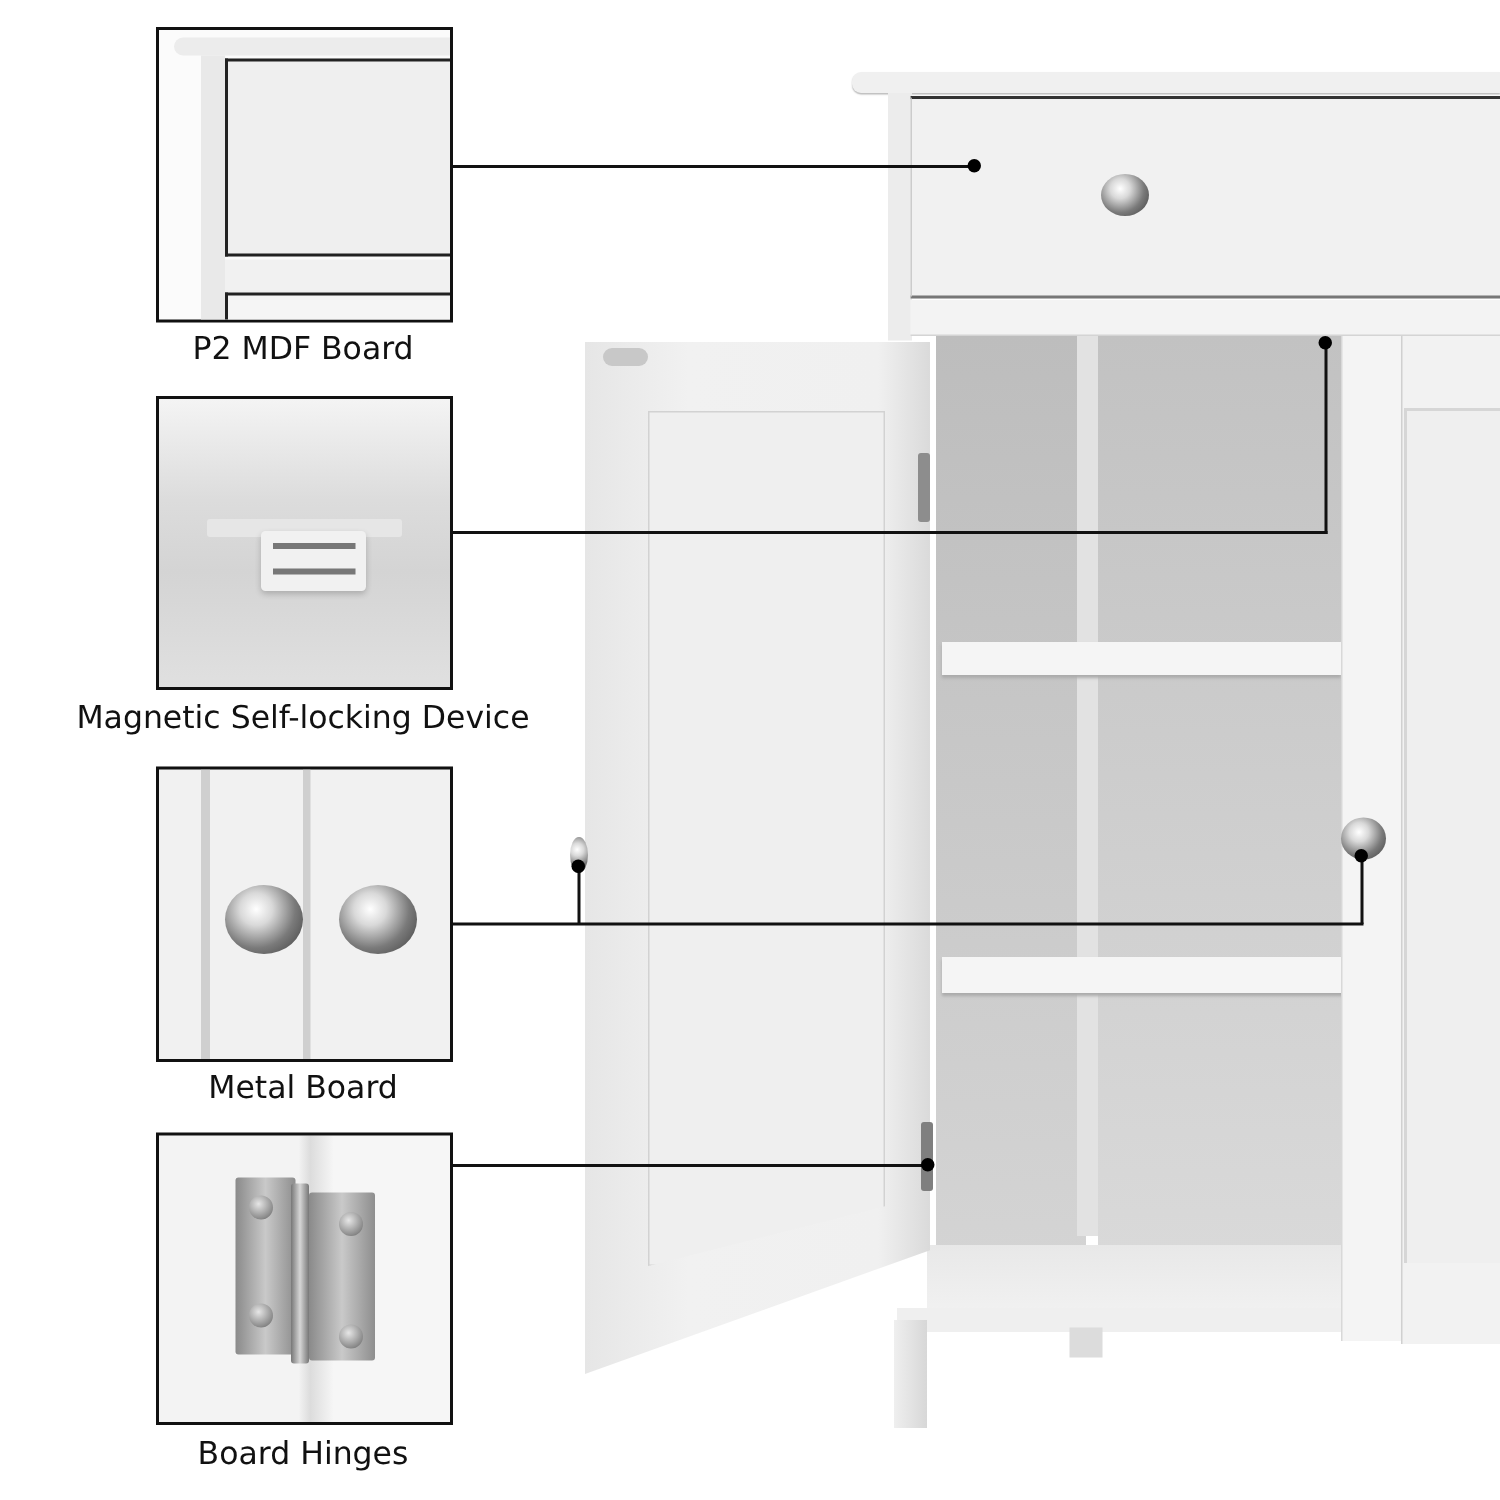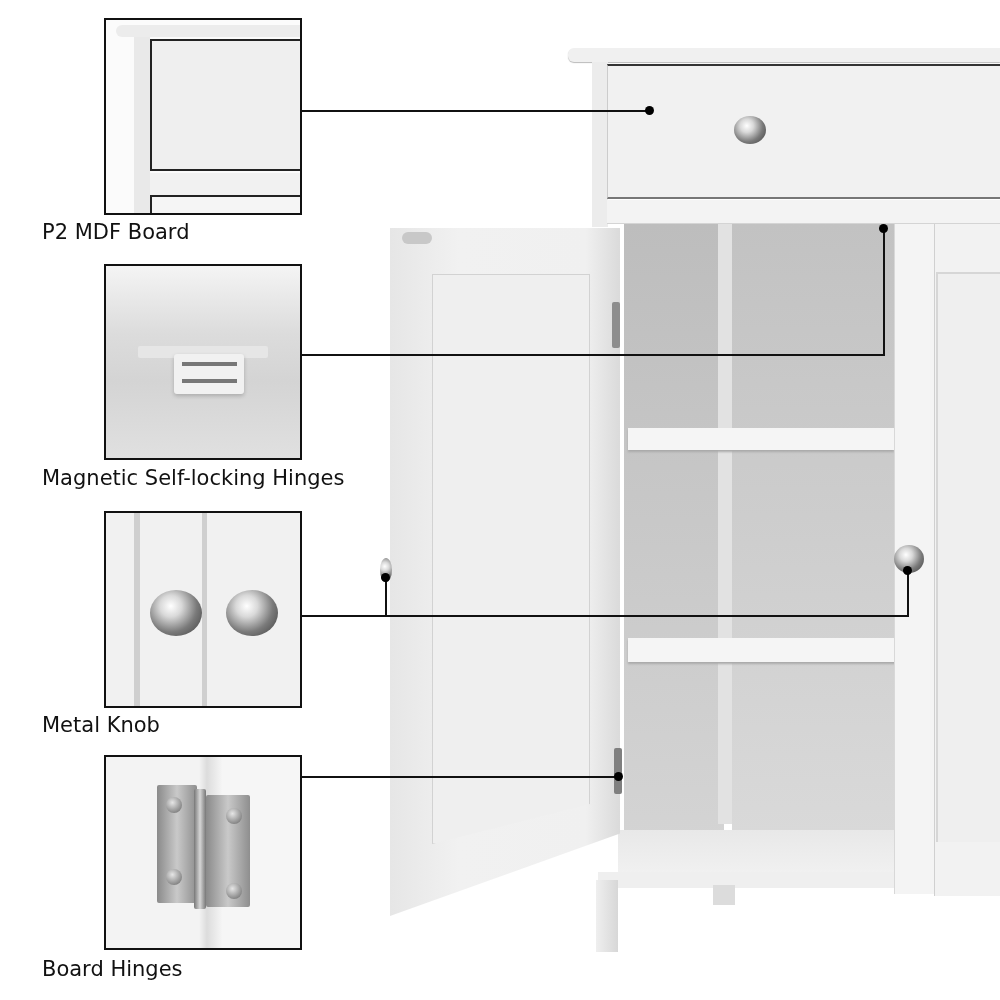--- a/index.html
+++ b/index.html
@@ -1,19 +1,19 @@
 <!DOCTYPE html>
 <html><head>
 <meta charset="utf-8">
 <style>
   html, body { margin: 0; padding: 0; background: #ffffff; }
   body { width: 1000px; height: 1000px; position: relative; overflow: hidden; font-family: "DejaVu Sans", sans-serif; }
   .abs { position: absolute; }
   .frame { position: absolute; border: 2px solid #111; box-sizing: border-box; overflow: hidden; background: #f2f2f2; }
-  .label { position: absolute; width: 320px; text-align: left; font-size: 21px; color: #111; white-space: nowrap; }
+  .label { position: absolute; width: 320px; text-align: center; font-size: 21px; color: #111; white-space: nowrap; }
   .hline { position: absolute; height: 2px; background: #111; }
   .vline { position: absolute; width: 2px; background: #111; }
   .dot { position: absolute; width: 9px; height: 9px; border-radius: 50%; background: #000; }
 
   
   .panel { position: absolute; box-sizing: border-box; }
   .knob { position: absolute; border-radius: 50%; background: radial-gradient(circle at 40% 35%, #ffffff 0%, #d9d9d9 25%, #7a7a7a 60%, #3c3c3c 100%); }
   .hinge-plate { position: absolute; background: linear-gradient(90deg, #8a8a8a, #c9c9c9, #8e8e8e); border-radius: 2px; }
   .screw { position: absolute; border-radius: 50%; background: radial-gradient(circle at 40% 35%, #e6e6e6, #8a8a8a 70%, #555 100%); }
 </style>
@@ -29,29 +29,29 @@
 </div>
 <div class="label" style="left:42px; top:220px;">P2 MDF Board</div>
 
 <div class="frame" style="left:104px; top:264px; width:198px; height:196px; background:linear-gradient(180deg,#f4f4f4 0%,#dcdcdc 35%,#d4d4d4 60%,#e0e0e0 100%);">
   <div class="panel" style="left:32px; top:80px; width:130px; height:12px; background:#e6e6e6; border-radius:2px;"></div>
   <div class="panel" style="left:68px; top:88px; width:70px; height:40px; background:#f1f1f1; border-radius:3px; box-shadow:0 2px 4px rgba(0,0,0,0.2);">
     <div class="abs" style="left:8px; top:8px; width:55px; height:4px; background:#777;"></div>
     <div class="abs" style="left:8px; top:25px; width:55px; height:4px; background:#777;"></div>
   </div>
 </div>
-<div class="label" style="left:42px; top:466px;">Magnetic Self-locking Hinges</div>
+<div class="label" style="left:42px; top:466px;">Magnetic Self-locking Device</div>
 
 <div class="frame" style="left:104px; top:511px; width:198px; height:197px; background:#f1f1f1;">
   <div class="panel" style="left:28px; top:0; width:6px; height:197px; background:#cfcfcf;"></div>
   <div class="panel" style="left:96px; top:0; width:5px; height:197px; background:#cfcfcf;"></div>
   <div class="knob" style="left:44px; top:77px; width:52px; height:46px;"></div>
   <div class="knob" style="left:120px; top:77px; width:52px; height:46px;"></div>
 </div>
-<div class="label" style="left:42px; top:713px;">Metal Knob</div>
+<div class="label" style="left:42px; top:713px;">Metal Board</div>
 
 <div class="frame" style="left:104px; top:755px; width:198px; height:195px; background:linear-gradient(90deg,#f3f3f3 0%,#f3f3f3 48%,#dcdcdc 52%,#f6f6f6 60%,#f6f6f6 100%);">
   <div class="hinge-plate" style="left:51px; top:28px; width:40px; height:118px;"></div>
   <div class="hinge-plate" style="left:88px; top:32px; width:12px; height:120px; background:linear-gradient(90deg,#777,#d6d6d6,#777);"></div>
   <div class="hinge-plate" style="left:100px; top:38px; width:44px; height:112px;"></div>
   <div class="screw" style="left:60px; top:40px; width:16px; height:16px;"></div>
   <div class="screw" style="left:60px; top:112px; width:16px; height:16px;"></div>
   <div class="screw" style="left:120px; top:51px; width:16px; height:16px;"></div>
   <div class="screw" style="left:120px; top:126px; width:16px; height:16px;"></div>
 </div>

